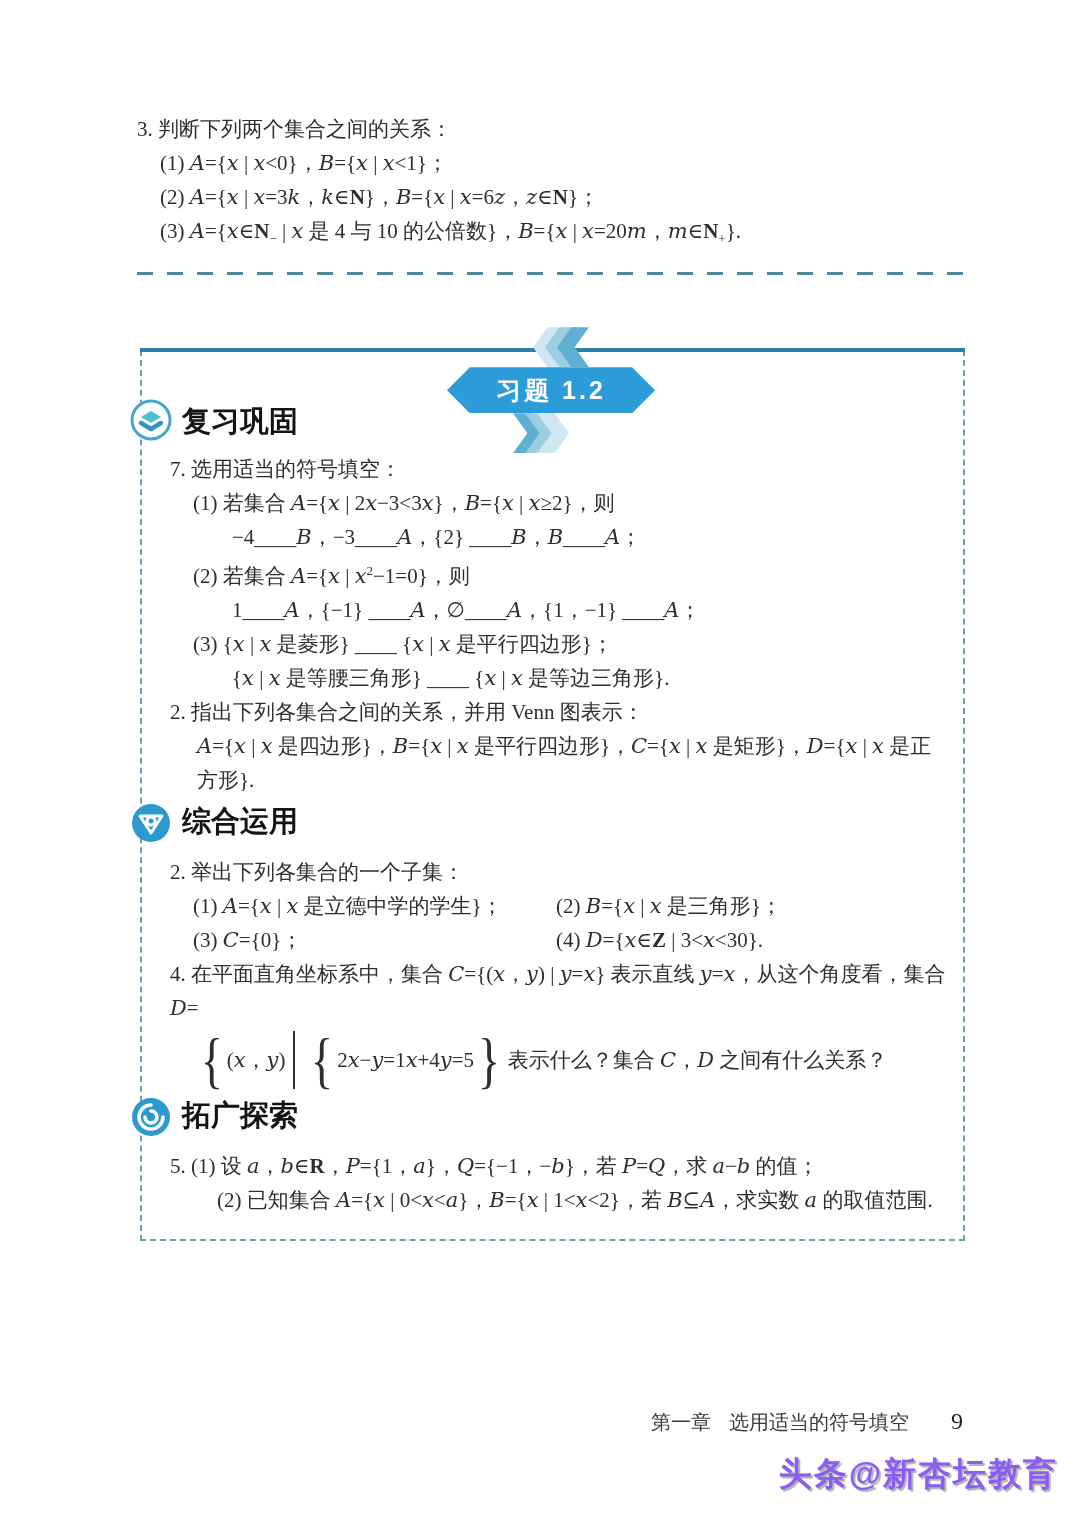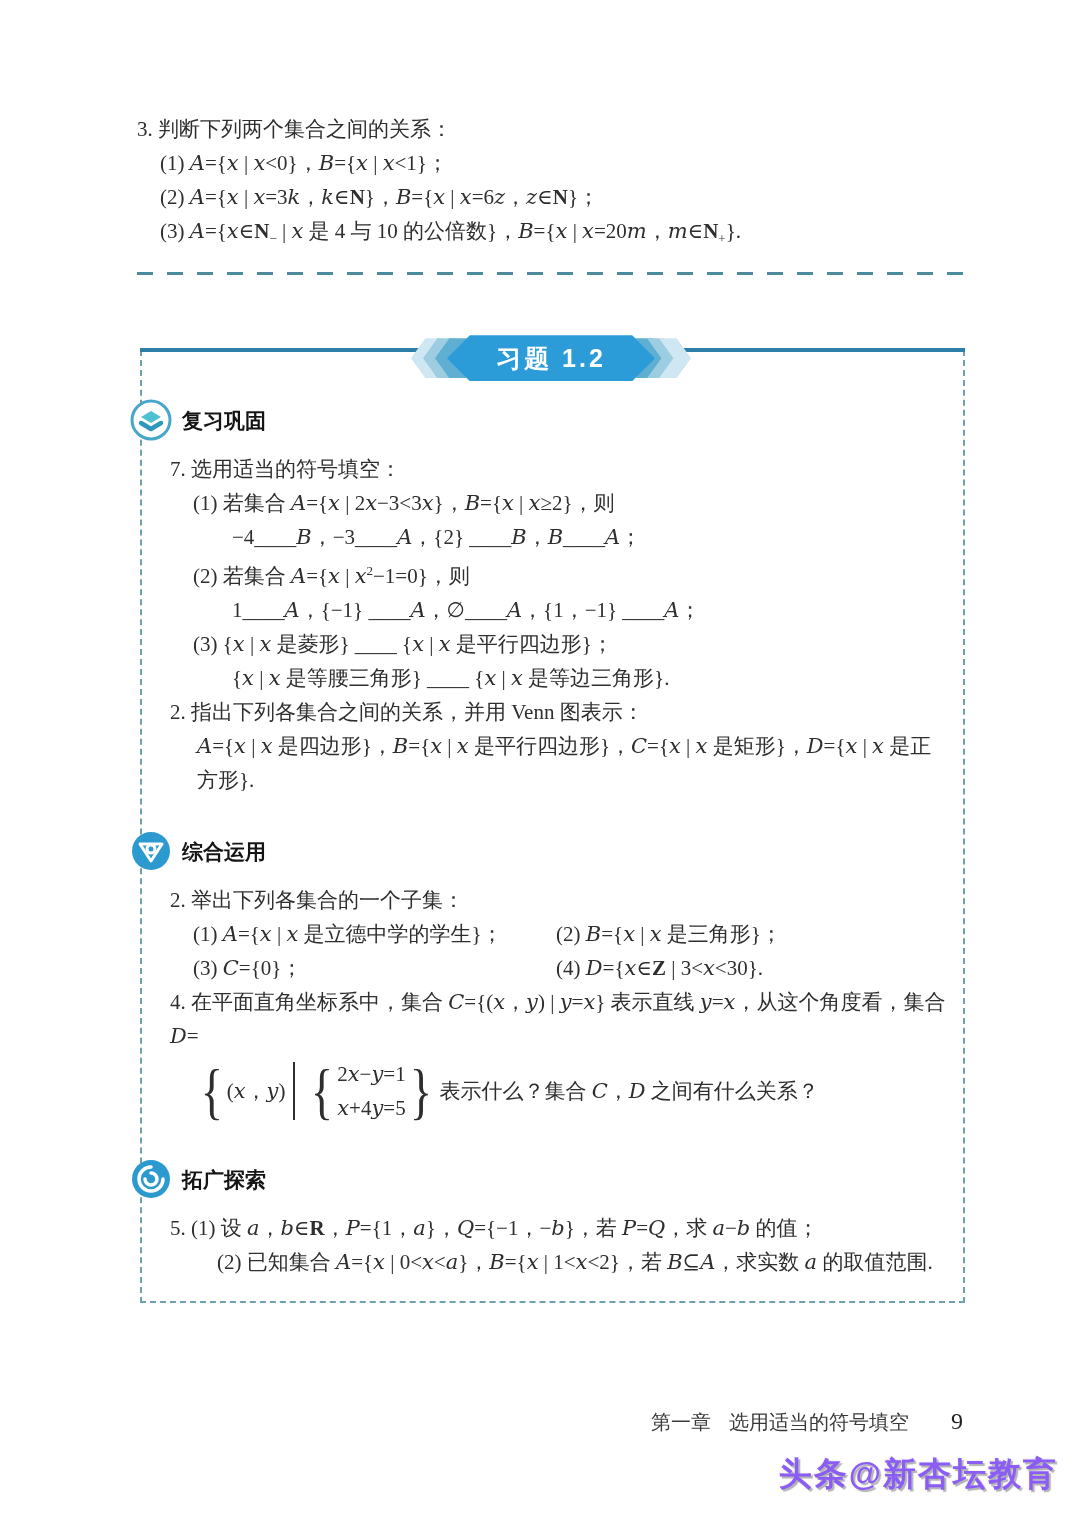--- a/index.html
+++ b/index.html
@@ -17,22 +17,22 @@
   .ind2 { padding-left:62px; }
   .ind25 { padding-left:47px; }
 
   .separator {
     height:3px; margin-top:16px;
     background:repeating-linear-gradient(90deg,#4d8a9c 0 16px,transparent 16px 30px);
   }
 
   .banner-row { position:relative; height:46px; margin-top:52px; z-index:3; }
   .banner-line { position:absolute; top:21px; left:3px; right:0; height:4px; background:#2e7fa8; }
-  .badge-wrap { position:absolute; top:8px; left:50%; transform:translateX(-50%);
-    display:flex; align-items:center; }
+  .badge-wrap { position:absolute; top:0; left:50%; transform:translateX(-50%);
+    display:flex; align-items:center;flex-direction:column; }
   .chev { width:32px; height:40px; }
   .chev.l1 { clip-path:polygon(45% 0,100% 0,55% 50%,100% 100%,45% 100%,0 50%); }
   .chev.r1 { clip-path:polygon(0 0,55% 0,100% 50%,55% 100%,0 100%,45% 50%); }
   .c-light { background:#cfe7f2; }
   .c-mid   { background:#9dcde1; }
   .c-dark  { background:#5fafd3; }
   .lgrp .chev { margin-right:-20px; }
   .rgrp .chev { margin-left:-20px; }
   .hexagon {
     position:relative; z-index:2; width:208px; height:46px; background:#2b9cd8;
@@ -42,32 +42,32 @@
   }
 
   .box {
     position:relative; margin-top:-23px; margin-left:3px;
     border-left:2px dashed #6fa0ae; border-right:2px dashed #6fa0ae; border-bottom:2px dashed #6fa0ae;
     padding:56px 14px 22px 28px;
   }
 
   .sec-head {
     position:relative; margin:0 0 16px 12px; font-family:"Liberation Sans",sans-serif;
-    font-weight:bold; font-size:21px; color:#141414; line-height:30px;
+    font-weight:bold; font-size:29px; color:#141414; line-height:30px;
   }
-  .sec-head.later { margin-top:40px; }
+  .sec-head.later { margin-top:12px;font-family:Liberation Mono, monospace; }
   .sec-icon { position:absolute; left:-52px; top:-7px; width:42px; height:42px; }
 
   .cols { display:flex; padding-left:23px; }
   .col1 { width:363px; }
 
   .sys { display:flex; align-items:center; padding-left:27px; margin:4px 0 8px; font-size:21px; }
   .brace { font-size:62px; font-weight:300; line-height:1; transform:scaleX(.75); color:#2e2e2e; }
   .vbar { width:2px; height:58px; background:#2e2e2e; margin:0 12px 0 8px; }
-  .eqcol { display:flex; flex-direction:column; line-height:29px; }
+  .eqcol { display:flex; line-height:29px; }
   .sys-outro { margin-left:4px; }
 
   .footer {
     position:absolute; top:1408px; right:117px; display:flex; align-items:baseline;
     font-size:20px; color:#3a3a3a;
   }
   .footer .chap { margin-right:18px; }
   .footer .pno { margin-left:42px; font-size:24px; color:#222; }
 
   .watermark {

